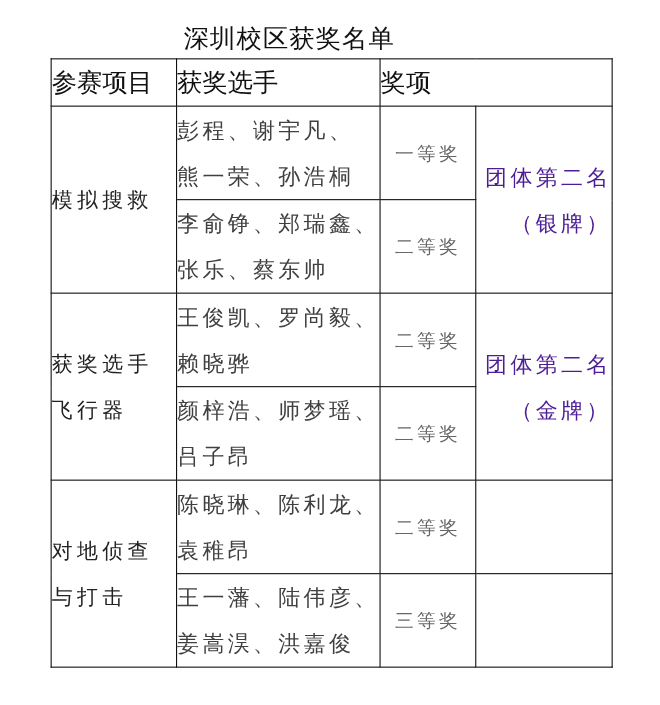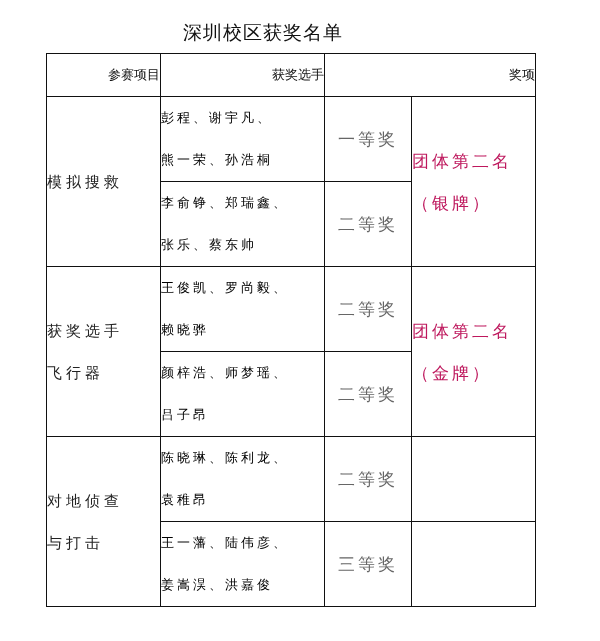--- a/index.html
+++ b/index.html
@@ -1,30 +1,30 @@
 <!DOCTYPE html>
 <html><head>
 <meta charset="utf-8">
 <style>
   html, body { margin: 0; padding: 0; background: #ffffff; }
   body { width: 600px; height: 641px; position: relative; overflow: hidden;
          font-family: "DejaVu Serif", "Liberation Serif", serif; color: #111; }
   .title { position: absolute; left: 0; top: 20px; width: 526px; text-align: center;
-           font-size: 19px; letter-spacing: 1px; color: #111; }
+           font-size: 23px; letter-spacing: 1px; color: #111; }
   table.awards { position: absolute; left: 46px; top: 53px; border-collapse: collapse;
                  table-layout: fixed; }
   table.awards td, table.awards th { border: 1.5px solid #111; padding: 0; font-weight: normal; }
-  th { height: 42px; font-size: 13px; text-align: right; color: #111; }
-  td.project { width: 113px; font-size: 15px; padding-left: 8px; padding-right: 6px;
+  th { height: 42px; font-size: 23px; text-align: left; color: #111; }
+  td.project { width: 113px; font-size: 19px; padding-left: 8px; padding-right: 6px;
                line-height: 42px; letter-spacing: 4px; color: #222; }
-  td.players { width: 163px; font-size: 13px; padding-left: 8px; line-height: 42px;
-               letter-spacing: 3px; color: #000000; vertical-align: middle; height: 83px; }
+  td.players { width: 163px; font-size: 20px; padding-left: 8px; line-height: 42px;
+               letter-spacing: 3px; color: #404040; vertical-align: middle; height: 83px; }
   td.level { width: 86px; text-align: center; font-size: 17px; letter-spacing: 3px; color: #666; margin-left: 40px; }
-  td.team { width: 123px; text-align: left; font-size: 17px; line-height: 42px;
-            letter-spacing: 3px; color: #be185d; }
+  td.team { width: 123px; text-align: right; font-size: 20px; line-height: 42px;
+            letter-spacing: 3px; color: #4c1d95; }
   .line { display: block; white-space: nowrap; }
 </style>
 </head>
 <body>
 
 <div class="title">深圳校区获奖名单</div>
 
 <table class="awards">
   <tbody>
       <tr>

